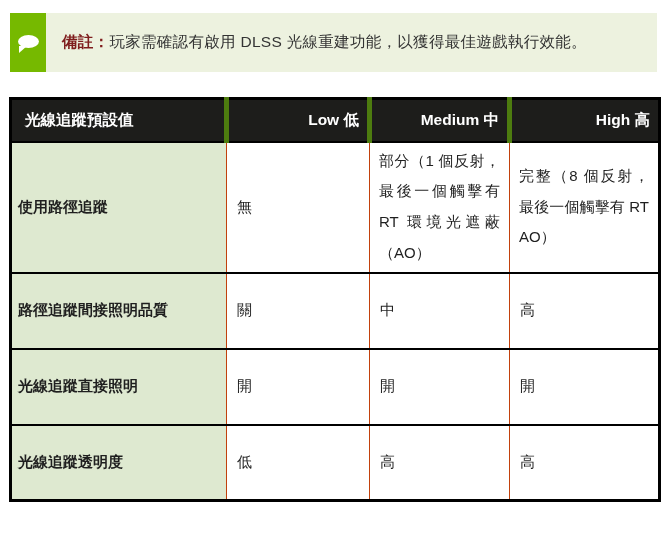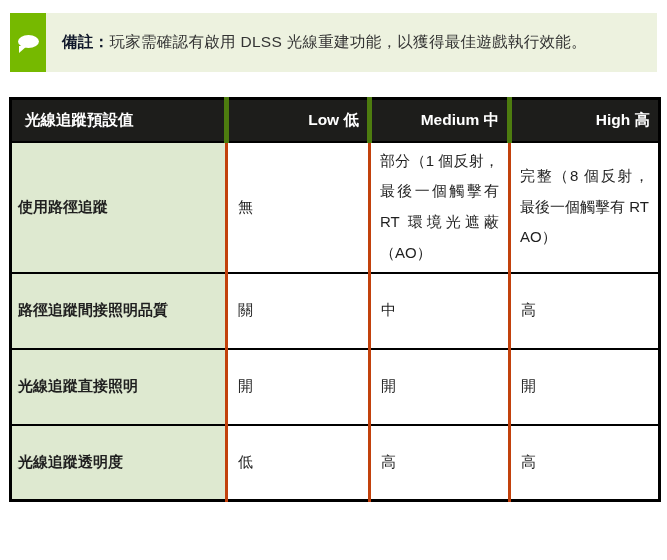--- a/index.html
+++ b/index.html
@@ -47,21 +47,21 @@
   .note-body {
     flex: 1;
     background: #edf2df;
     display: flex;
     align-items: center;
     padding: 0 14px 0 16px;
     font-size: 15.5px;
     color: #333333;
     letter-spacing: 0.3px;
   }
-  .note-body b { color: #0f172a; }
+  .note-body b { color: #7f1d1d; }
   
   .spec-table {
     margin: 25px 0 0 9px;
     border-collapse: collapse;
     table-layout: fixed;
     width: 649px;
     border: 3px solid #000000;
   }
   .spec-table th, .spec-table td {
     box-sizing: border-box;
@@ -74,21 +74,21 @@
     color: #ffffff;
     font-weight: bold;
     text-align: left;
     padding: 0 8px 0 13px;
     height: 43px;
     border-bottom: 2px solid #000000;
     font-size: 15.5px;
   }
   .spec-table thead th + th { border-left: 5px solid #4d7c0f; text-align: right; }
   .spec-table td {
-    border-left: 3px solid #c2410c;
+    border-left: 1px solid #c2410c;
     border-bottom: 2px solid #000000;
     background: #ffffff;
     padding: 4px 10px 4px 10px;
   }
   .spec-table td:first-child {
     border-left: none;
     background: #dee9d0;
     font-weight: bold;
     padding-left: 6px;
   }

